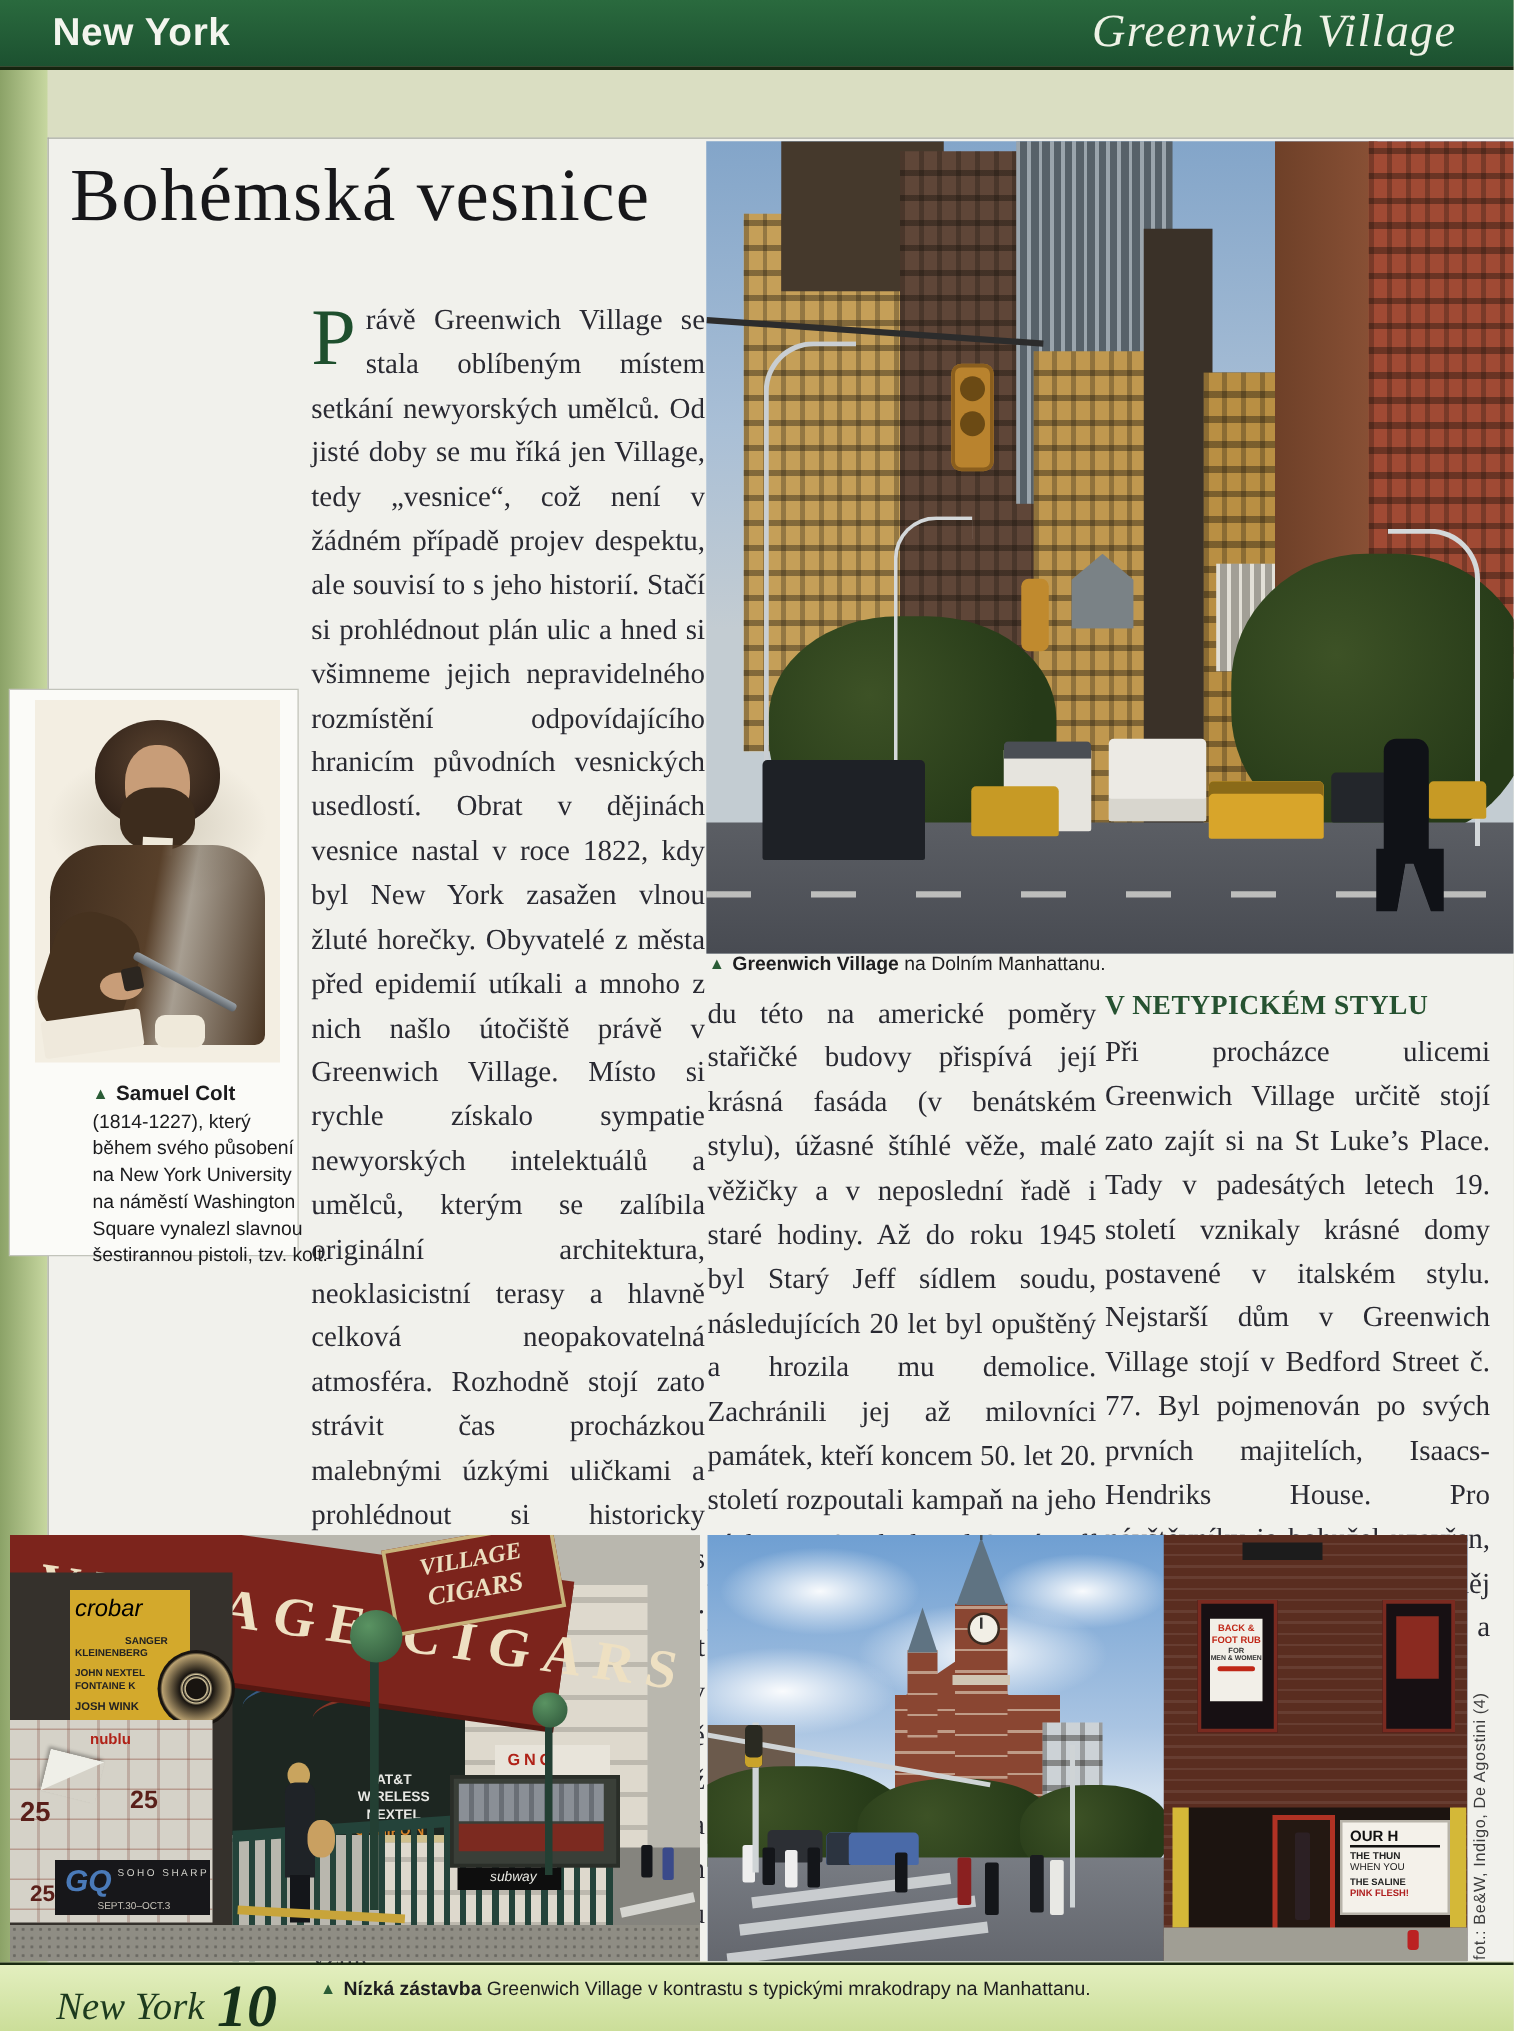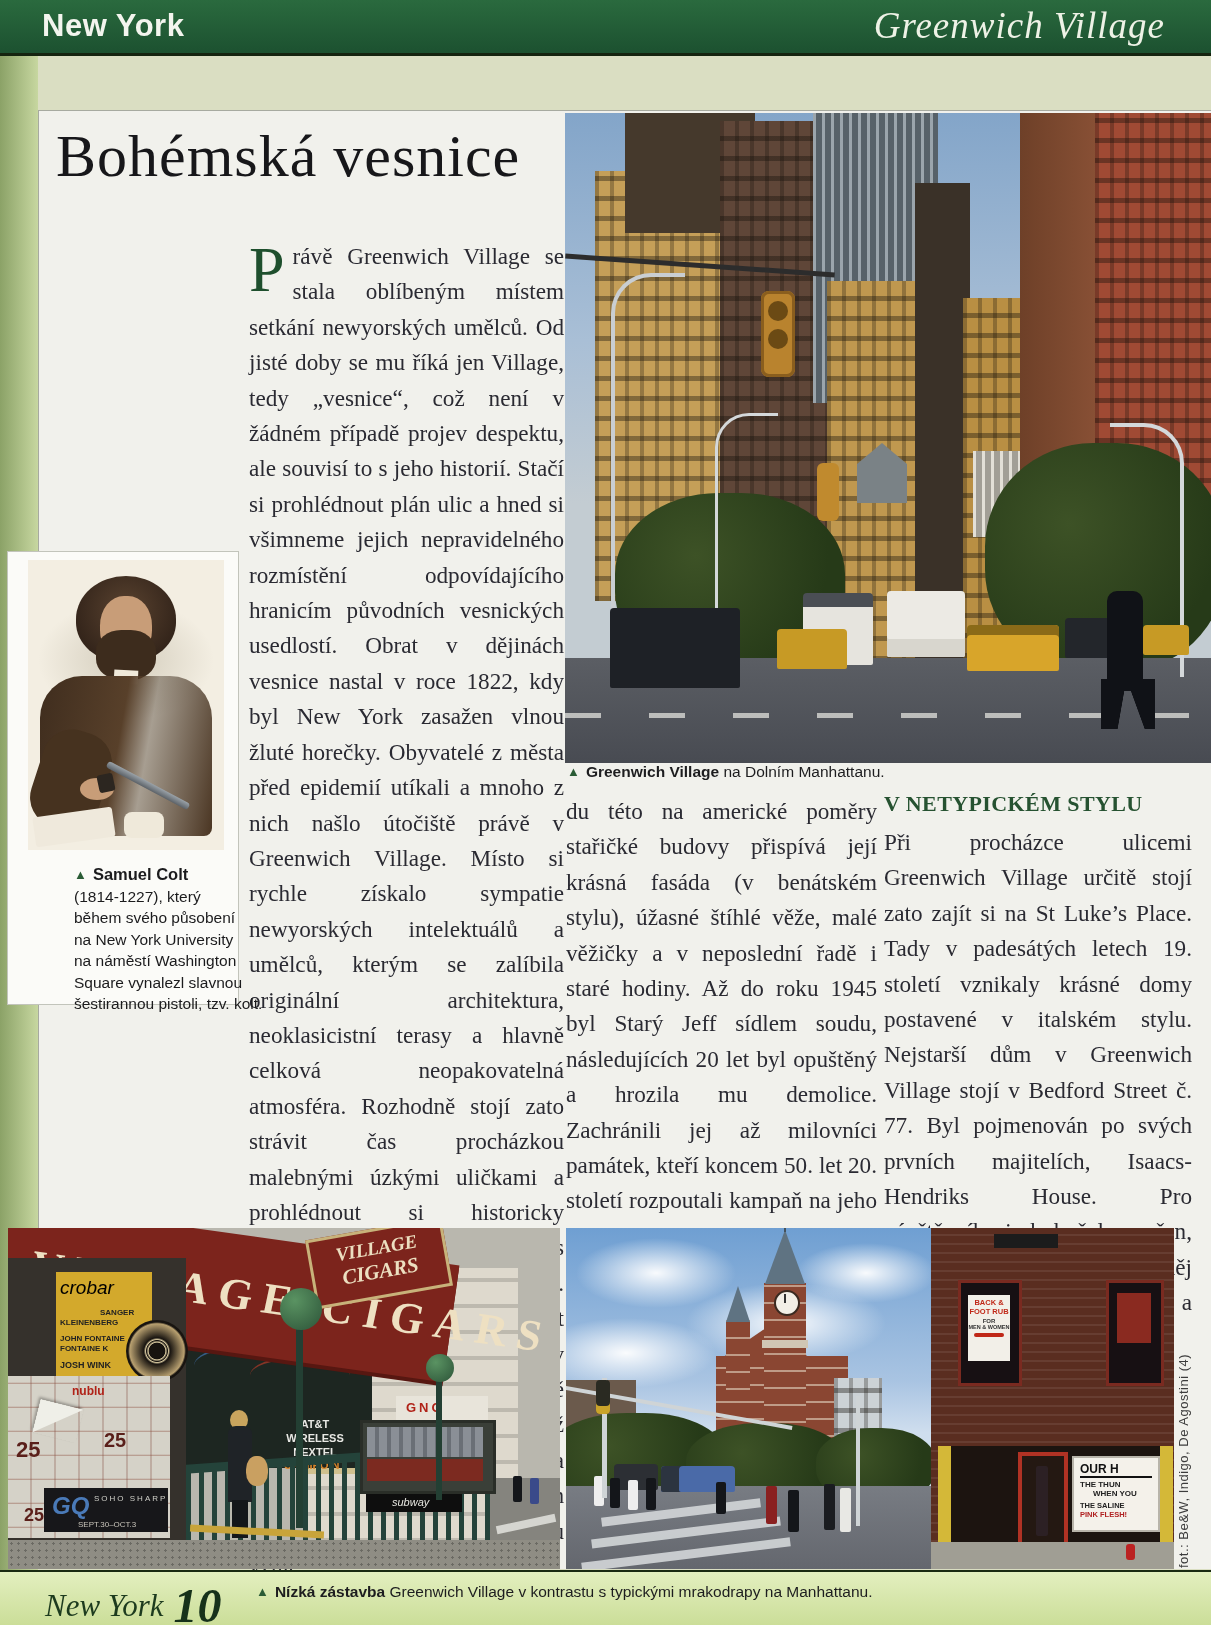--- a/index.html
+++ b/index.html
@@ -185,21 +185,21 @@
   </div>
   <div class="ab" style="left:302px;top:0px;width:132px;height:64px;background:#7c241c;border:3px solid #c8b27a;transform:rotate(-10deg);text-align:center;font-style:italic;font-weight:bold;color:#ecdfc0;font-family:'Liberation Serif',serif;">
     <div style="font-size:19px;margin-top:6px;">VILLAGE</div>
     <div style="font-size:21px;">CIGARS</div>
   </div>
   <div class="ab" style="left:0;top:30px;width:178px;height:311px;background:#35312c;"></div>
   <div class="ab" style="left:48px;top:44px;width:96px;height:138px;background:#d3a92c;padding:4px;box-sizing:border-box;">
     <div class="tinytxt" style="color:#000000;font-weight:normal;font-style:italic;font-size:19px;">crobar</div>
     <div class="tinytxt" style="font-size:8px;font-weight:bold;color:#222;margin-top:8px;padding-left:40px;">SANGER</div>
     <div class="tinytxt" style="font-size:8px;font-weight:bold;color:#222;">KLEINENBERG</div>
-    <div class="tinytxt" style="font-size:8px;font-weight:bold;color:#222;margin-top:6px;">JOHN FONTAINE</div>
+    <div class="tinytxt" style="font-size:8px;font-weight:bold;color:#222;margin-top:6px;">JOHN NEXTEL</div>
     <div class="tinytxt" style="font-size:8px;font-weight:bold;color:#222;">FONTAINE K</div>
     <div class="tinytxt" style="font-size:9px;font-weight:bold;color:#222;margin-top:6px;">JOSH WINK</div>
     <div class="tinytxt" style="font-size:9px;font-weight:bold;color:#222;margin-top:6px;">SEB FONTAINE</div>
   </div>
   <div class="ab" style="left:118px;top:92px;width:62px;height:62px;border-radius:50%;background:radial-gradient(circle,#181410 18%,#d8c9a0 20%,#181410 24%,#d8c9a0 26%,#181410 30%,#b8a070 62%,#181410 66%);"></div>
   <div class="ab" style="left:0;top:148px;width:162px;height:162px;background:#d5d2c8;background-image:repeating-linear-gradient(0deg,rgba(138,74,58,.5) 10px,transparent 12px 34px),repeating-linear-gradient(90deg,transparent 0 22px,rgba(120,60,48,.25) 22px 24px);"></div>
   <div class="ab tinytxt" style="left:8px;top:208px;font-size:22px;font-weight:bold;color:#5a1f1a;">25</div>
   <div class="ab tinytxt" style="left:96px;top:200px;font-size:20px;font-weight:bold;color:#5a1f1a;">25</div>
   <div class="ab tinytxt" style="left:16px;top:276px;font-size:18px;font-weight:bold;color:#5a1f1a;">25</div>
   <div class="ab tinytxt" style="left:64px;top:156px;font-size:12px;font-weight:bold;color:#b02218;">nublu</div>
@@ -208,21 +208,21 @@
     <span class="tinytxt" style="position:absolute;left:50px;top:6px;font-size:8px;letter-spacing:2px;color:#cfcfc8;">SOHO SHARP</span>
     <span style="position:absolute;left:8px;top:4px;font-family:'Liberation Sans',sans-serif;font-weight:bold;font-style:italic;font-size:24px;color:#4a7ab8;">GQ</span>
     <span class="tinytxt" style="position:absolute;left:34px;top:32px;font-size:8px;color:#c8c4ba;">SEPT.30–OCT.3</span>
   </div>
   <div class="ab" style="left:178px;top:226px;width:306px;height:106px;border-top:9px solid #24433a;transform:skewY(-4deg);"></div>
   <div class="ab slat" style="left:178px;top:232px;width:306px;height:100px;transform:skewY(-4deg);"></div>
   <div class="ab" style="left:352px;top:192px;width:130px;height:68px;background:#3a3f38;border:3px solid #2a2e28;">
     <div class="ab" style="left:4px;top:4px;width:116px;height:30px;background:repeating-linear-gradient(90deg,#8a8f96 0 8px,#6a6f76 8px 12px);"></div>
     <div class="ab" style="left:4px;top:36px;width:116px;height:22px;background:#7c2a20;"></div>
   </div>
-  <div class="ab" style="left:358px;top:266px;width:96px;height:18px;background:#0e0e0e;">
+  <div class="ab" style="left:358px;top:266px;width:83px;height:18px;background:#0e0e0e;">
     <span class="tinytxt" style="position:absolute;left:26px;top:2px;font-size:11px;font-style:italic;color:#e8e8e2;">subway</span>
   </div>
   <div class="ab" style="left:288px;top:100px;width:7px;height:200px;background:#233f33;"></div>
   <div class="ab" style="left:272px;top:60px;width:42px;height:42px;border-radius:50%;background:radial-gradient(circle at 35% 30%,#5a9362,#2c5338);"></div>
   <div class="ab" style="left:428px;top:152px;width:6px;height:120px;background:#233f33;"></div>
   <div class="ab" style="left:418px;top:126px;width:28px;height:28px;border-radius:50%;background:radial-gradient(circle at 35% 30%,#5a9362,#2c5338);"></div>
   <div class="ab" style="left:222px;top:182px;width:18px;height:20px;border-radius:50%;background:#c9a45e;"></div>
   <div class="ab" style="left:220px;top:198px;width:24px;height:76px;border-radius:8px 8px 0 0;background:#1f2327;"></div>
   <div class="ab" style="left:238px;top:228px;width:22px;height:30px;border-radius:45%;background:#c9a061;"></div>
   <div class="ab" style="left:224px;top:272px;width:16px;height:38px;background:#14161a;"></div>
@@ -284,21 +284,21 @@
     <div class="ab" style="left:8px;top:10px;width:34px;height:50px;background:#8a2a20;"></div>
   </div>
   <div class="ab" style="left:384px;top:218px;width:212px;height:96px;background:#1c1410;"></div>
   <div class="ab" style="left:372px;top:218px;width:13px;height:96px;background:#d4b838;"></div>
   <div class="ab" style="left:594px;top:218px;width:13px;height:96px;background:#d4b838;"></div>
   <div class="ab" style="left:452px;top:224px;width:42px;height:88px;border:4px solid #b03224;background:#241812;"></div>
   <div class="ab fig" style="left:470px;top:238px;width:12px;height:70px;background:#2c2024;"></div>
   <div class="ab" style="left:506px;top:228px;width:84px;height:72px;background:#f4f1ea;border:2px solid #b8b4aa;font-family:'Liberation Sans',sans-serif;">
     <div style="font-size:12px;font-weight:bold;color:#111;border-bottom:2px solid #111;margin:4px 6px 2px;">OUR H</div>
     <div style="font-size:8px;font-weight:bold;color:#222;margin-left:6px;">THE THUN</div>
-    <div style="font-size:8px;font-weight:bold;color:#222;margin-left:19px;">WHEN YOU</div>
+    <div style="font-size:8px;font-weight:normal;color:#222;margin-left:6px;">WHEN YOU</div>
     <div style="font-size:7.5px;font-weight:bold;color:#222;margin:3px 0 0 6px;">THE SALINE</div>
     <div style="font-size:7.5px;font-weight:bold;color:#b02020;margin-left:6px;">PINK FLESH!</div>
   </div>
   <div class="ab" style="left:365px;top:314px;width:243px;height:27px;background:#a09e94;"></div>
   <div class="ab" style="left:560px;top:316px;width:9px;height:16px;border-radius:3px;background:#b22;"></div>
 </div>
 
 <div class="ab" id="footer"></div>
 <div class="ab cap" id="bottom-cap"><span class="tri">▲</span><b>Nízká zástavba</b><span> Greenwich Village v kontrastu s typickými mrakodrapy na Manhattanu.</span></div>
 <div class="ab" id="brand"><span>New York</span><span id="pageno">10</span></div>

